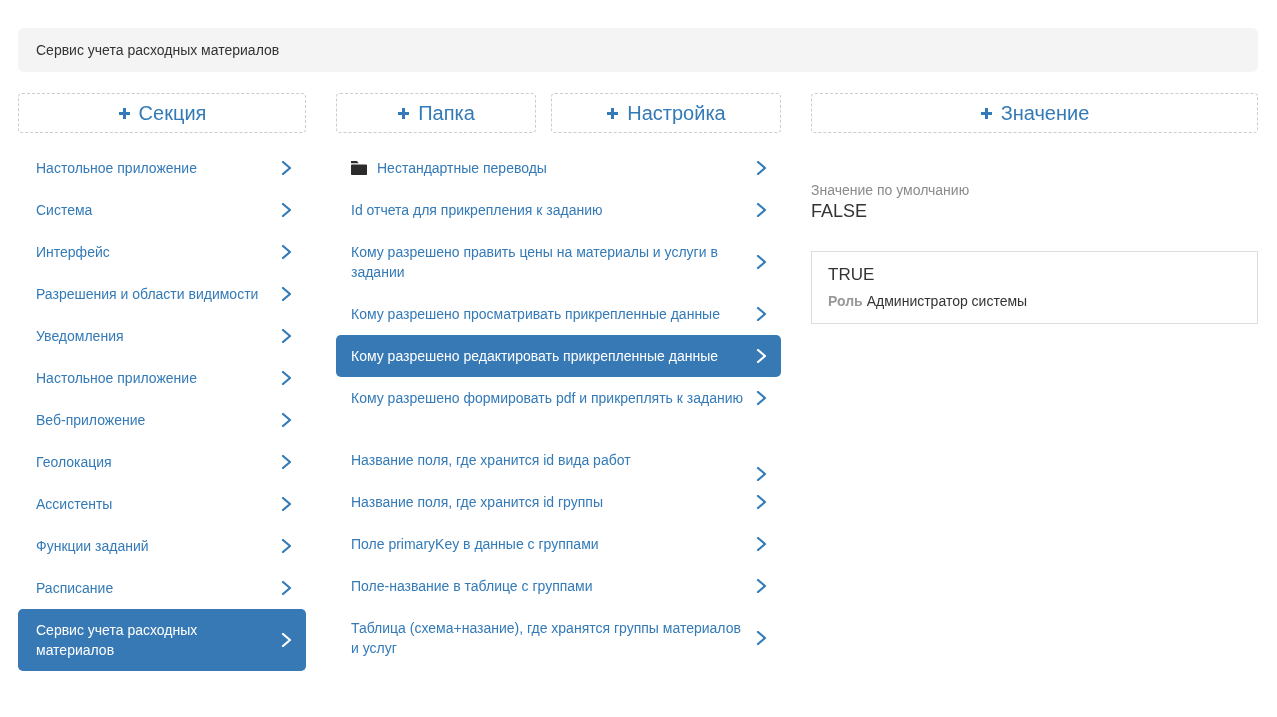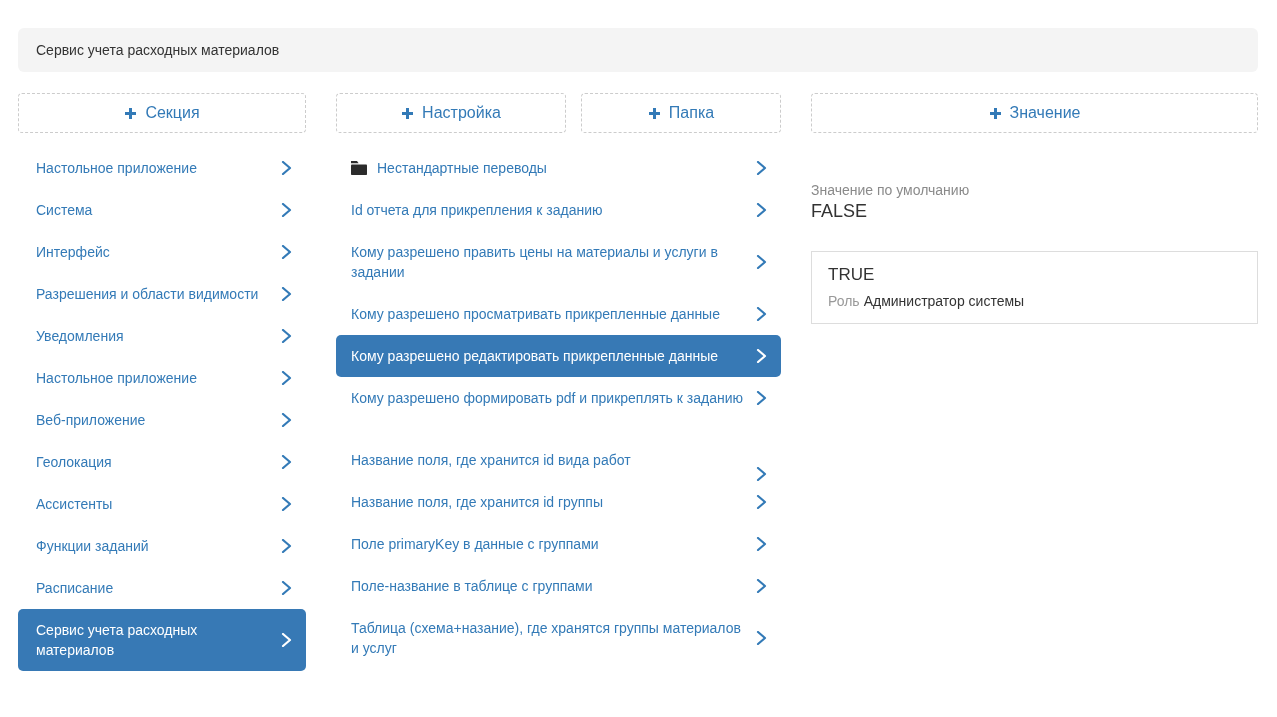--- a/index.html
+++ b/index.html
@@ -20,21 +20,21 @@
     font-size:14px;color:var(--dark);margin-bottom:21px;
   }
   .columns{display:flex;align-items:flex-start;}
   .col-left{width:288px;flex:none;}
   .col-mid{width:445px;flex:none;margin-left:30px;}
   .col-right{width:447px;flex:none;margin-left:30px;}
   .btn-row{display:flex;gap:15px;}
   .add-btn{
     height:40px;border:1px dashed var(--dash);border-radius:4px;background:#fff;
     display:flex;align-items:center;justify-content:center;gap:8px;
-    color:var(--accent);font-size:16px;width:100%;cursor:pointer;
+    color:var(--accent);font-size:20px;width:100%;cursor:pointer;
   }
   .add-btn svg{display:block;}
   .w-papka{width:200px;flex:none;}
   .w-nastr{width:230px;flex:none;}
   .list{margin-top:14px;}
   .row{
     display:flex;align-items:center;min-height:42px;
     padding:0 14px 0 18px;font-size:14px;color:var(--accent);
     border-radius:5px;cursor:pointer;
   }
@@ -46,21 +46,21 @@
   .row.row-gap{margin-top:20px;align-items:flex-end;}
   .folder-ico{flex:none;margin-right:10px;display:flex;color:var(--folder);}
   .default-label{margin-top:49px;font-size:14px;color:var(--muted);}
   .default-value{font-size:18px;color:var(--dark);margin-top:3px;}
   .value-card{
     margin-top:29px;border:1px solid var(--card-border);border-radius:0;
     background:#fff;padding:13px 16px 14px;
   }
   .value-card .val{font-size:17px;color:var(--dark);margin-bottom:8px;}
   .value-card .role{font-size:14px;}
-  .role-label{color:var(--muted2);margin-right:4px;}
+  .role-label{color:var(--muted2);margin-right:4px;font-weight:bold;}
   .role-value{color:var(--dark);}
 </style>
 </head>
 <body>
 
 <div class="page">
 
   <div class="header-bar">
     <span>Сервис учета расходных материалов</span>
   </div>
@@ -182,31 +182,31 @@
               <svg width="12" height="14" viewBox="0 0 12 14">
                 <path d="M3 1 L10 7 L3 13" stroke="currentColor" stroke-width="2.2" stroke-linecap="round" stroke-linejoin="round" fill="none"></path>
               </svg>
             </span>
           </div>
         </div>
     </div>
 
     <div class="col-mid">
       <div class="btn-row">
+        <button class="add-btn w-papka">
+          <svg width="13" height="13" viewBox="0 0 13 13">
+              <path d="M6.5 1 V12 M1 6.5 H12" stroke="currentColor" stroke-width="3" fill="none"></path>
+            </svg>
+          <span>Папка</span>
+        </button>
         <button class="add-btn w-nastr">
           <svg width="13" height="13" viewBox="0 0 13 13">
               <path d="M6.5 1 V12 M1 6.5 H12" stroke="currentColor" stroke-width="3" fill="none"></path>
             </svg>
           <span>Настройка</span>
-        </button>
-        <button class="add-btn w-papka">
-          <svg width="13" height="13" viewBox="0 0 13 13">
-              <path d="M6.5 1 V12 M1 6.5 H12" stroke="currentColor" stroke-width="3" fill="none"></path>
-            </svg>
-          <span>Папка</span>
         </button>
       </div>
       <div class="list">
 
           <div class="row">
             <span class="folder-ico">
               <svg width="16" height="14" viewBox="0 0 16 14">
                 <path d="M0 0 h6 l1.6 2.2 H0 Z" fill="currentColor"></path>
                 <rect x="0" y="3.6" width="16" height="10.4" rx="0.8" fill="currentColor"></rect>
               </svg>

